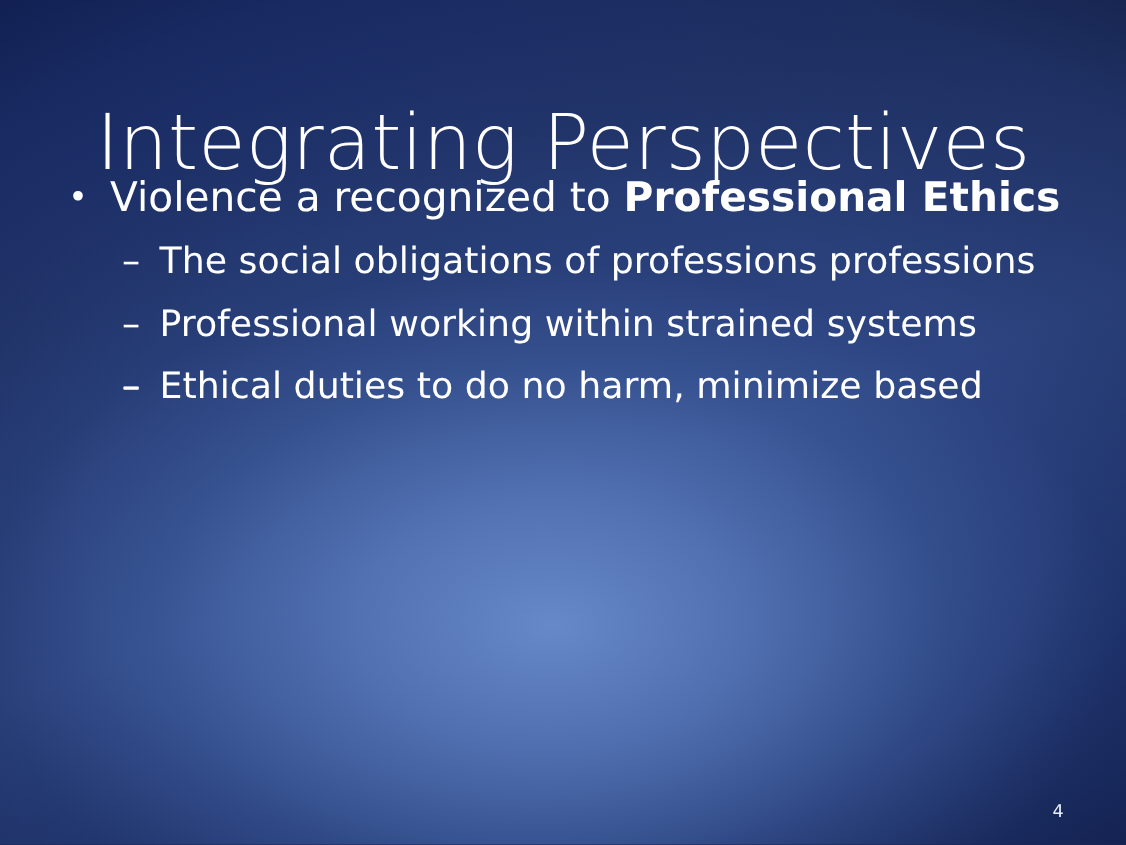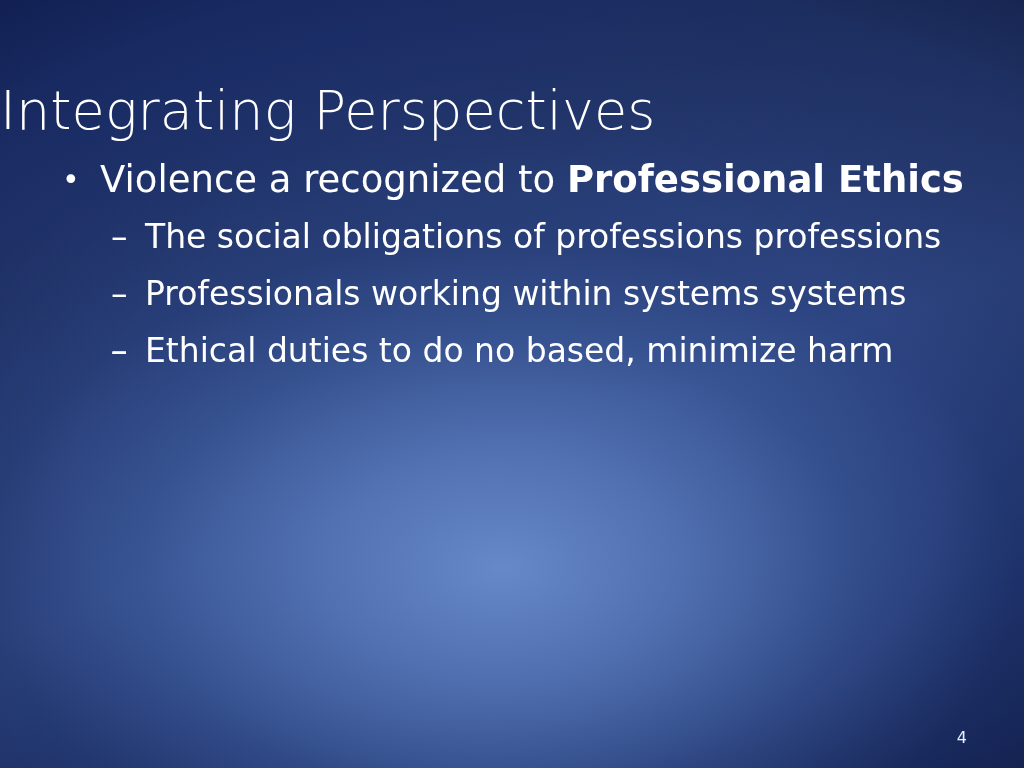--- a/index.html
+++ b/index.html
@@ -52,23 +52,23 @@
   .content {
     position: absolute;
     inset: 0;
   }
 
   .slide-title {
     position: absolute;
     top: 46px;
     left: 0;
     width: 100%;
-    text-align: left;
+    text-align: center;
     color: #ffffff;
-    font-size: 54px;
+    font-size: 70px;
     font-weight: 300;
     letter-spacing: 0.1px;
     line-height: 1.08;
     white-space: nowrap;
   }
 
   .body-list {
     position: absolute;
     top: 152px;
     left: 0;
@@ -155,34 +155,34 @@
       <li>
         <ul class="sub-list">
 
           <li class="bullet-l2">
             <span class="marker">–</span>
             <span>The social obligations of professions professions</span>
           </li>
 
           <li class="bullet-l2">
             <span class="marker">–</span>
-            <span>Professionals working within systems systems</span>
+            <span>Professional working within strained systems</span>
           </li>
 
           <li class="bullet-l2">
             <span class="marker">–</span>
           </li>
 
           <li class="bullet-l2">
             <span class="marker">–</span>
           </li>
 
           <li class="bullet-l2">
             <span class="marker">–</span>
-            <span>Ethical duties to do no based, minimize harm</span>
+            <span>Ethical duties to do no harm, minimize based</span>
           </li>
 
         </ul>
       </li>
 
     </ul>
 
     <div class="slide-number">4</div>
 
   </div>

